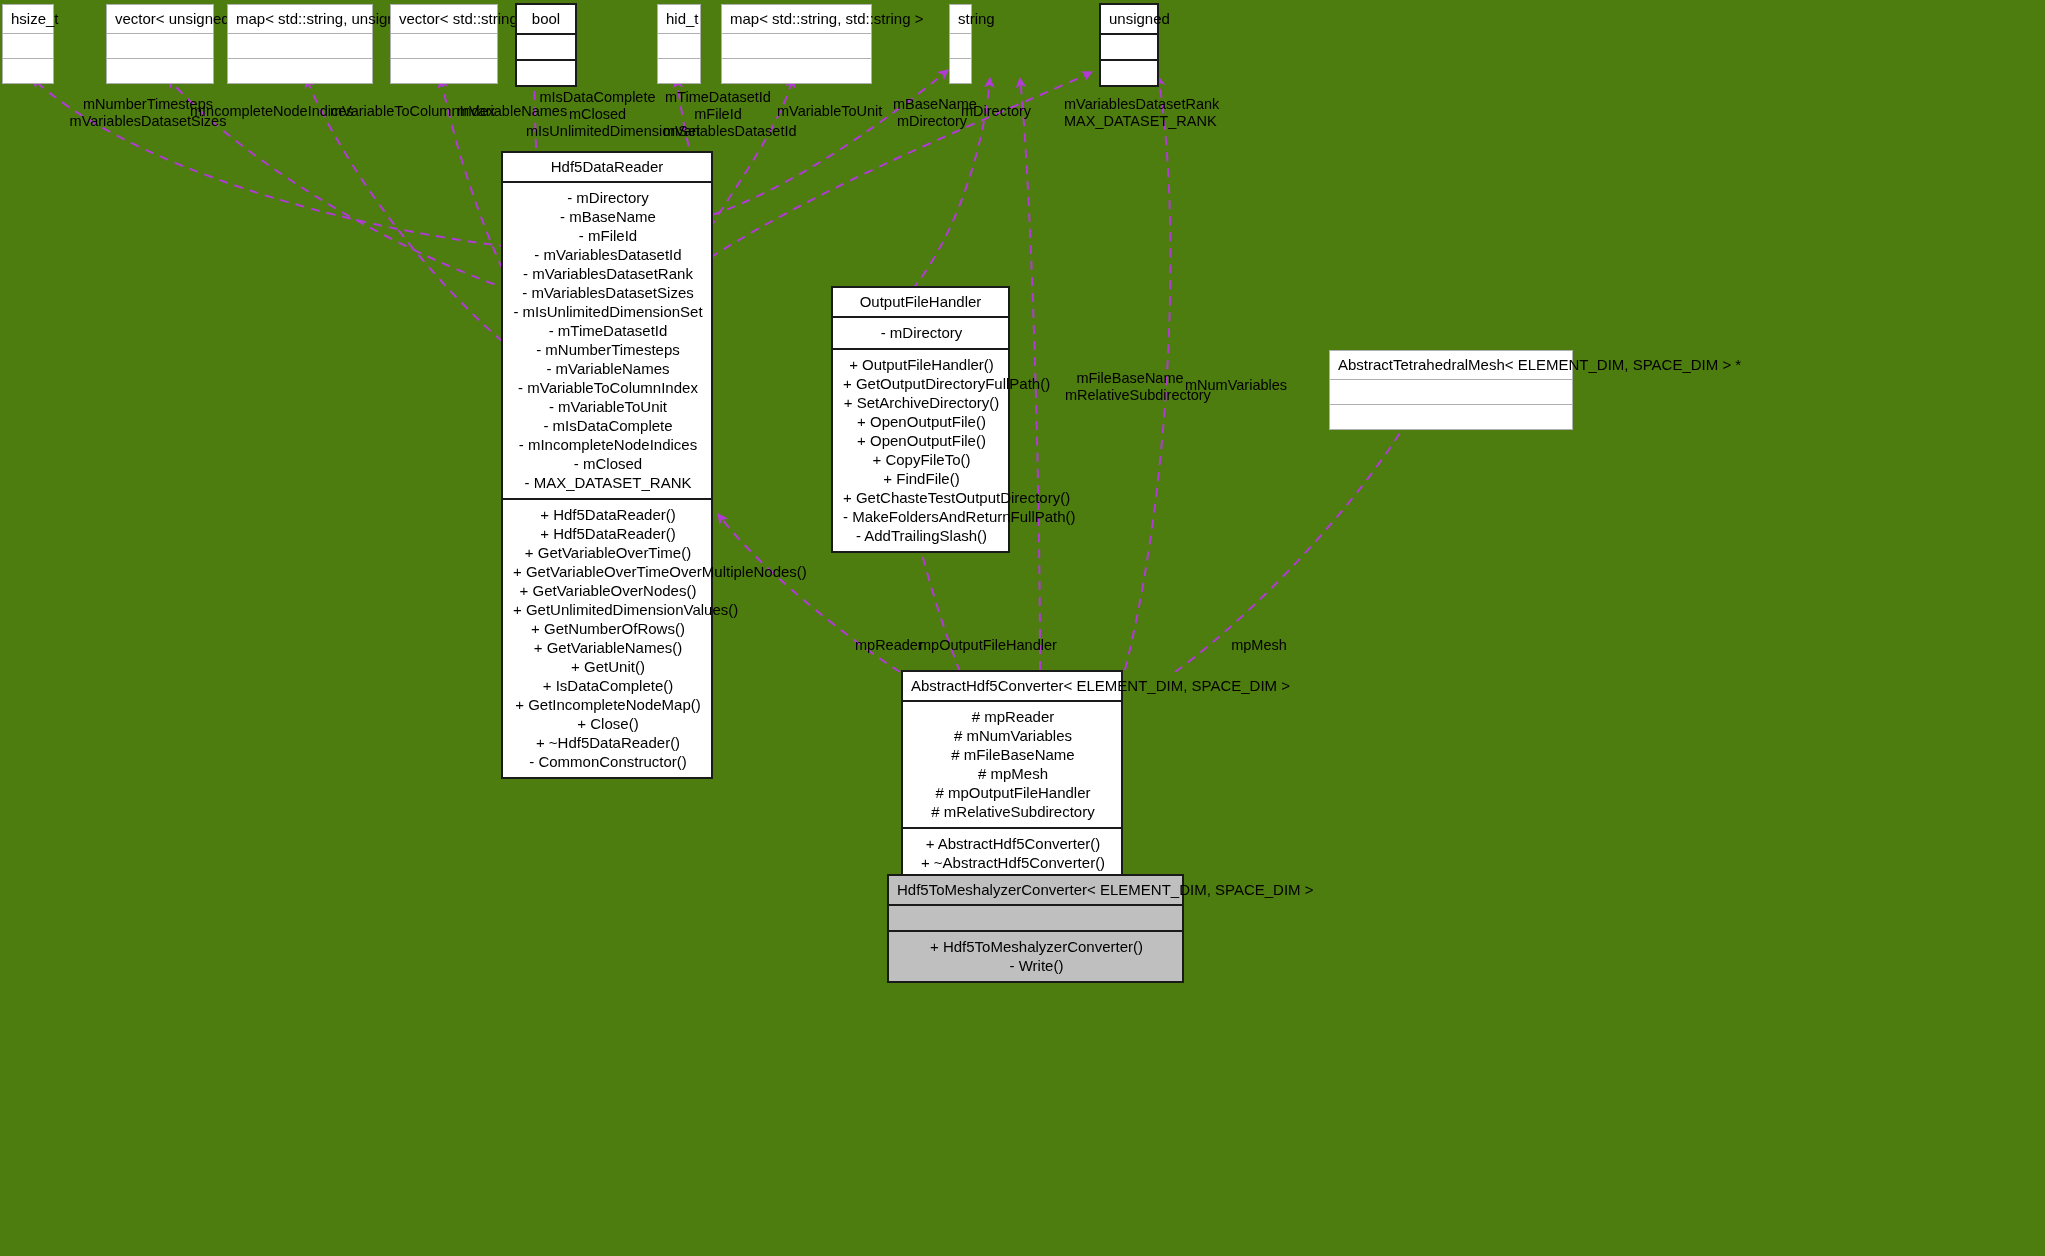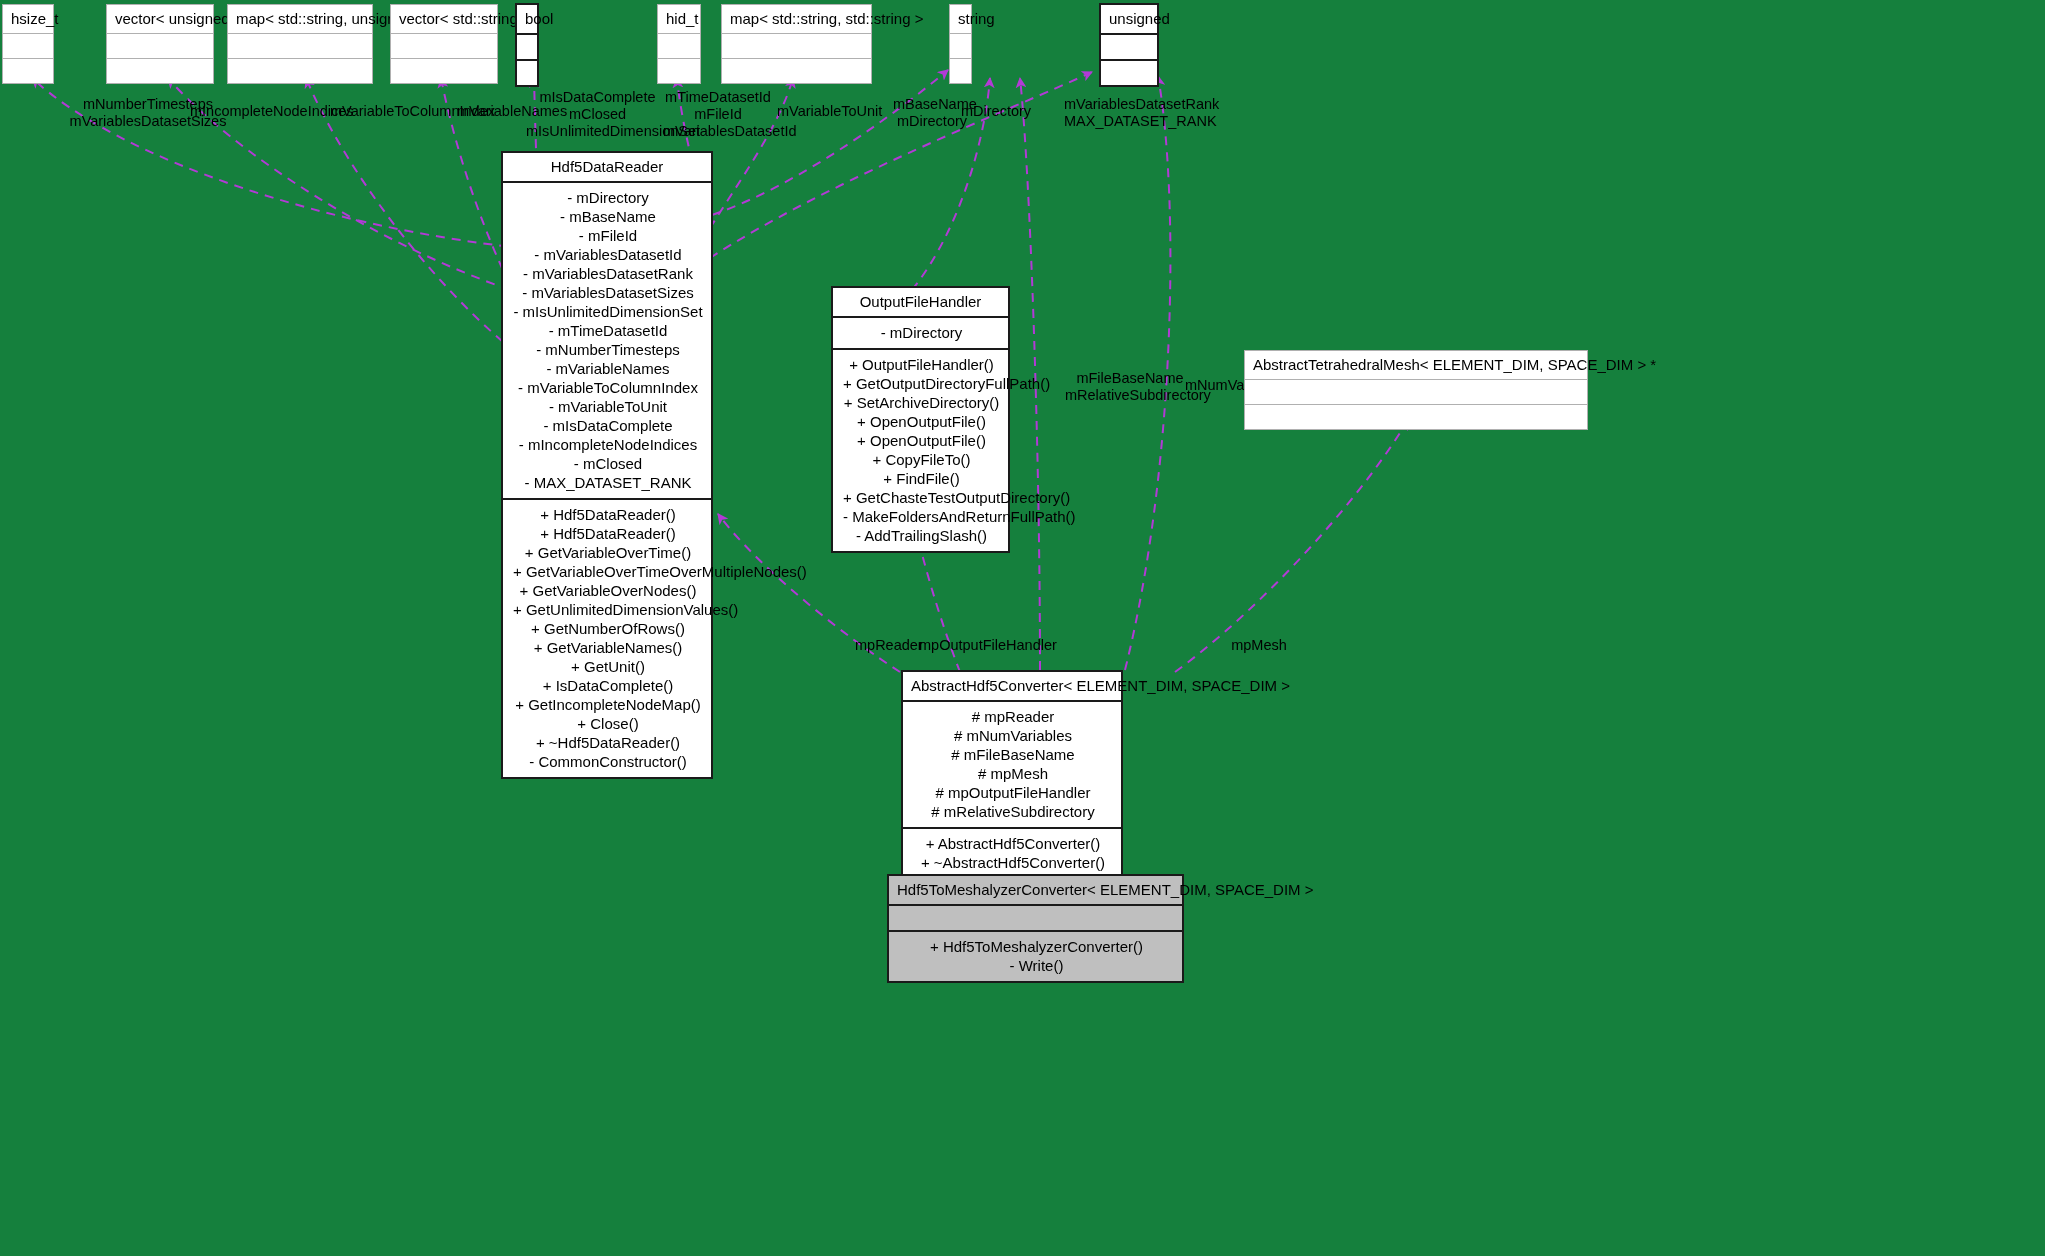--- a/index.html
+++ b/index.html
@@ -7,21 +7,21 @@
     padding: 0;
     background: #ffffff;
   }
   body {
     font-family: "Liberation Sans", sans-serif;
   }
   #canvas {
     position: relative;
     width: 2045px;
     height: 1256px;
-    background: #15803d;
+    background: #4d7c0f;
     overflow: hidden;
   }
   #edges {
     position: absolute;
     left: 0; top: 0;
     width: 2045px;
     height: 1256px;
     pointer-events: none;
   }
   .uml-box {
@@ -134,21 +134,21 @@
         <div class="uml-sep"></div>
         <div class="uml-section empty"></div>
       </div>
       <div class="uml-box" style="left: 390px; top: 4px; width: 108px;">
         <div class="uml-title">vector&lt; std::string &gt;</div>
         <div class="uml-sep"></div>
         <div class="uml-section empty"></div>
         <div class="uml-sep"></div>
         <div class="uml-section empty"></div>
       </div>
-      <div class="uml-box strong" style="left: 515px; top: 3px; width: 24px;">
+      <div class="uml-box strong" style="left: 515px; top: 3px; width: 62px;">
         <div class="uml-title">bool</div>
         <div class="uml-sep"></div>
         <div class="uml-section empty"></div>
         <div class="uml-sep"></div>
         <div class="uml-section empty"></div>
       </div>
       <div class="uml-box" style="left: 657px; top: 4px; width: 44px;">
         <div class="uml-title">hid_t</div>
         <div class="uml-sep"></div>
         <div class="uml-section empty"></div>
@@ -228,21 +228,21 @@
           <div class="uml-row">+ SetArchiveDirectory()</div>
           <div class="uml-row">+ OpenOutputFile()</div>
           <div class="uml-row">+ OpenOutputFile()</div>
           <div class="uml-row">+ CopyFileTo()</div>
           <div class="uml-row">+ FindFile()</div>
           <div class="uml-row">+ GetChasteTestOutputDirectory()</div>
           <div class="uml-row">- MakeFoldersAndReturnFullPath()</div>
           <div class="uml-row">- AddTrailingSlash()</div>
         </div>
       </div>
-      <div class="uml-box" style="left: 1244px; top: 350px; width: 344px;">
+      <div class="uml-box" style="left: 1329px; top: 350px; width: 244px;">
         <div class="uml-title">AbstractTetrahedralMesh&lt; ELEMENT_DIM, SPACE_DIM &gt; *</div>
         <div class="uml-sep"></div>
         <div class="uml-section empty"></div>
         <div class="uml-sep"></div>
         <div class="uml-section empty"></div>
       </div>
       <div class="uml-box strong" style="left: 901px; top: 670px; width: 222px;">
         <div class="uml-title">AbstractHdf5Converter&lt; ELEMENT_DIM, SPACE_DIM &gt;</div>
         <div class="uml-sep"></div>
         <div class="uml-section">

